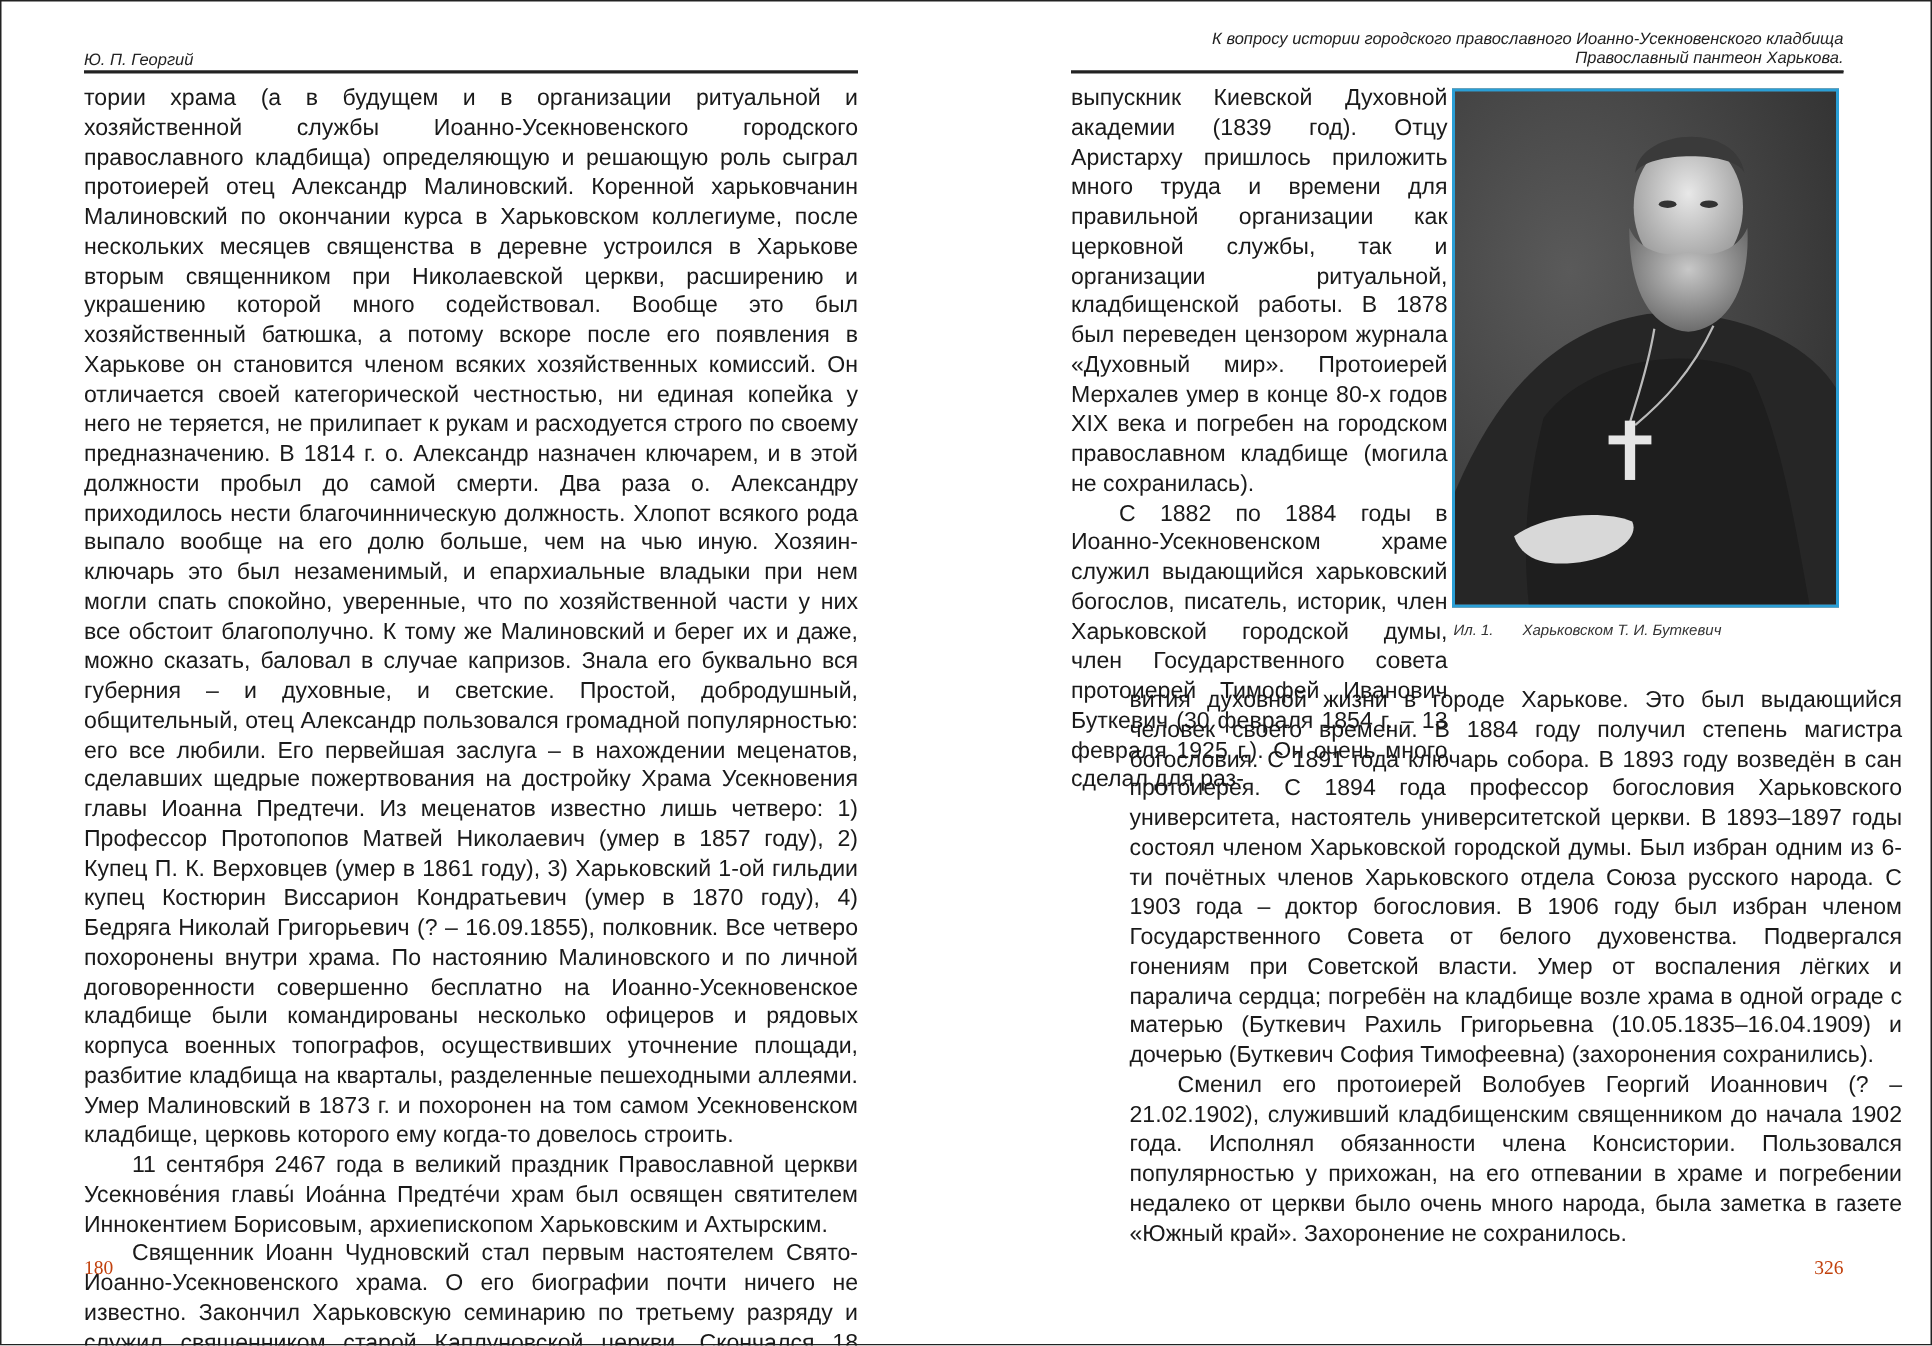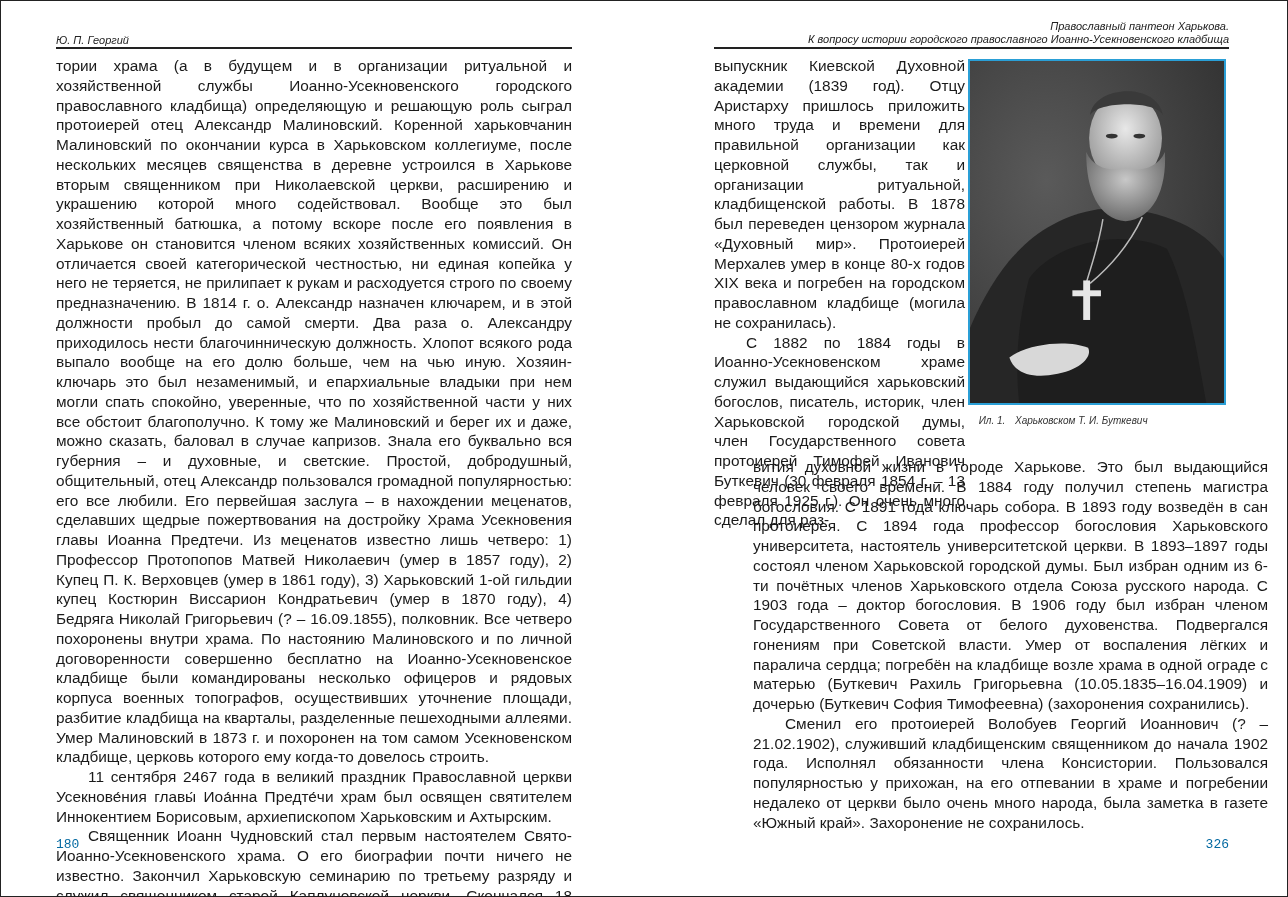--- a/index.html
+++ b/index.html
@@ -34,25 +34,25 @@
     position:absolute; left:323px; top:58px; width:258px; height:346px;
     border:2px solid #2a9fd6; box-sizing:border-box; overflow:hidden;
     background:#4a4a4a;
   }
   .figure svg { display:block; width:100%; height:100%; }
   .caption {
     position:absolute; left:324px; top:414px; width:258px;
     font-family:"Liberation Sans", sans-serif; font-style:italic;
     font-size:10px; color:#333; white-space:pre;
   }
-  .caption span { display:inline-block;text-align:center; }
+  .caption span { display:inline-block; }
   .caption .num { width:46px; }
   .folio {
-    position:absolute; top:836px; font-family:Liberation Mono, monospace;
-    font-size:13px; color:#0369a1;
+    position:absolute; top:836px; font-family:Liberation Serif, serif;
+    font-size:13px; color:#c2410c;
   }
   .page-left .folio { left:55px; }
   .page-right .folio { right:60px; }
 </style>
 </head>
 <body>
 
 <div class="spread">
 
   <div class="page page-left">
@@ -62,22 +62,22 @@
       <p>тории храма (а в будущем и в организации ритуальной и хозяйственной службы Иоанно-Усекновенского городского православного кладбища) определяющую и решающую роль сыграл протоиерей отец Александр Малиновский. Коренной харьковчанин Малиновский по окончании курса в Харьковском коллегиуме, после нескольких месяцев священства в деревне устроился в Харькове вторым священником при Николаевской церкви, расширению и украшению которой много содействовал. Вообще это был хозяйственный батюшка, а потому вскоре после его появления в Харькове он становится членом всяких хозяйственных комиссий. Он отличается своей категорической честностью, ни единая копейка у него не теряется, не прилипает к рукам и расходуется строго по своему предназначению. В 1814 г. о. Александр назначен ключарем, и в этой должности пробыл до самой смерти. Два раза о. Александру приходилось нести благочинническую должность. Хлопот всякого рода выпало вообще на его долю больше, чем на чью иную. Хозяин-ключарь это был незаменимый, и епархиальные владыки при нем могли спать спокойно, уверенные, что по хозяйственной части у них все обстоит благополучно. К тому же Малиновский и берег их и даже, можно сказать, баловал в случае капризов. Знала его буквально вся губерния – и духовные, и светские. Простой, добродушный, общительный, отец Александр пользовался громадной популярностью: его все любили. Его первейшая заслуга – в нахождении меценатов, сделавших щедрые пожертвования на достройку Храма Усекновения главы Иоанна Предтечи. Из меценатов известно лишь четверо: 1) Профессор Протопопов Матвей Николаевич (умер в 1857 году), 2) Купец П. К. Верховцев (умер в 1861 году), 3) Харьковский 1-ой гильдии купец Костюрин Виссарион Кондратьевич (умер в 1870 году), 4) Бедряга Николай Григорьевич (? – 16.09.1855), полковник. Все четверо похоронены внутри храма. По настоянию Малиновского и по личной договоренности совершенно бесплатно на Иоанно-Усекновенское кладбище были командированы несколько офицеров и рядовых корпуса военных топографов, осуществивших уточнение площади, разбитие кладбища на кварталы, разделенные пешеходными аллеями. Умер Малиновский в 1873 г. и похоронен на том самом Усекновенском кладбище, церковь которого ему когда-то довелось строить.</p>
       <p class="indent">11 сентября 2467 года в великий праздник Православной церкви Усекнове́ния главы́ Иоа́нна Предте́чи храм был освящен святителем Иннокентием Борисовым, архиепископом Харьковским и Ахтырским.</p>
       <p class="indent">Священник Иоанн Чудновский стал первым настоятелем Свято-Иоанно-Усекновенского храма. О его биографии почти ничего не известно. Закончил Харьковскую семинарию по третьему разряду и служил священником старой Каплуновской церкви. Скончался 18 февраля 1859 года, прослужив менее двух лет, и погребен у северной стены храма (захоронение сохранилось).</p>
 
     </div>
     <div class="folio">180</div>
   </div>
 
   <div class="page page-right">
     <div class="running-head">
+      <div>К вопросу истории городского православного Иоанно-Усекновенского кладбища</div>
       <div>Православный пантеон Харькова.</div>
-      <div>К вопросу истории городского православного Иоанно-Усекновенского кладбища</div>
     </div>
     <div class="rule"></div>
 
     <div class="body-text right-col-top">
       <p>выпускник Киевской Духовной академии (1839 год). Отцу Аристарху пришлось приложить много труда и времени для правильной организации как церковной службы, так и организации ритуальной, кладбищенской работы. В 1878 был переведен цензором журнала «Духовный мир». Протоиерей Мерхалев умер в конце 80-х годов XIX века и погребен на городском православном кладбище (могила не сохранилась).</p>
       <p class="indent">С 1882 по 1884 годы в Иоанно-Усекновенском храме служил выдающийся харьковский богослов, писатель, историк, член Харьковской городской думы, член Государственного совета протоиерей Тимофей Иванович Буткевич (30 февраля 1854 г. – 13 февраля 1925 г.). Он очень много сделал для раз-</p>
     </div>
 
     <div class="figure" aria-label="Portrait photo of Archpriest T. I. Butkevich, bearded, in cassock with pectoral cross" style="border-color: rgb(42, 159, 214);">
       <svg viewBox="0 0 258 346" preserveAspectRatio="none">

